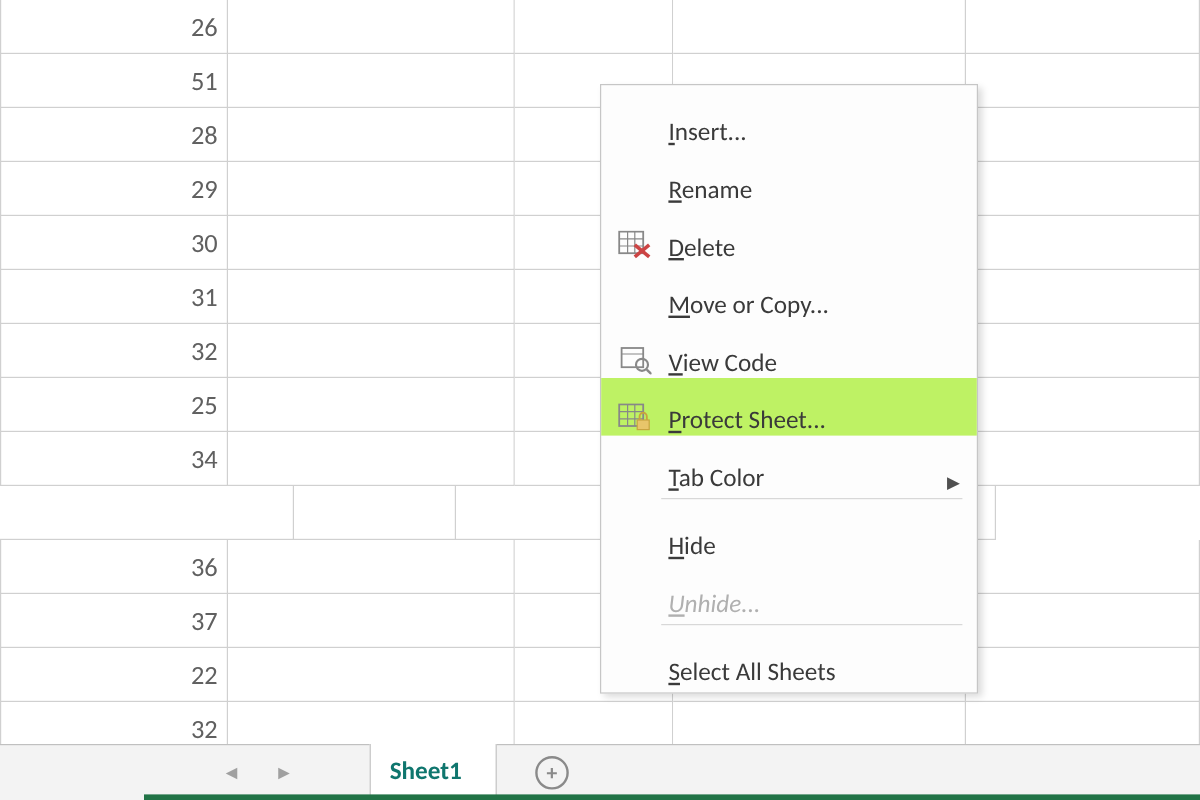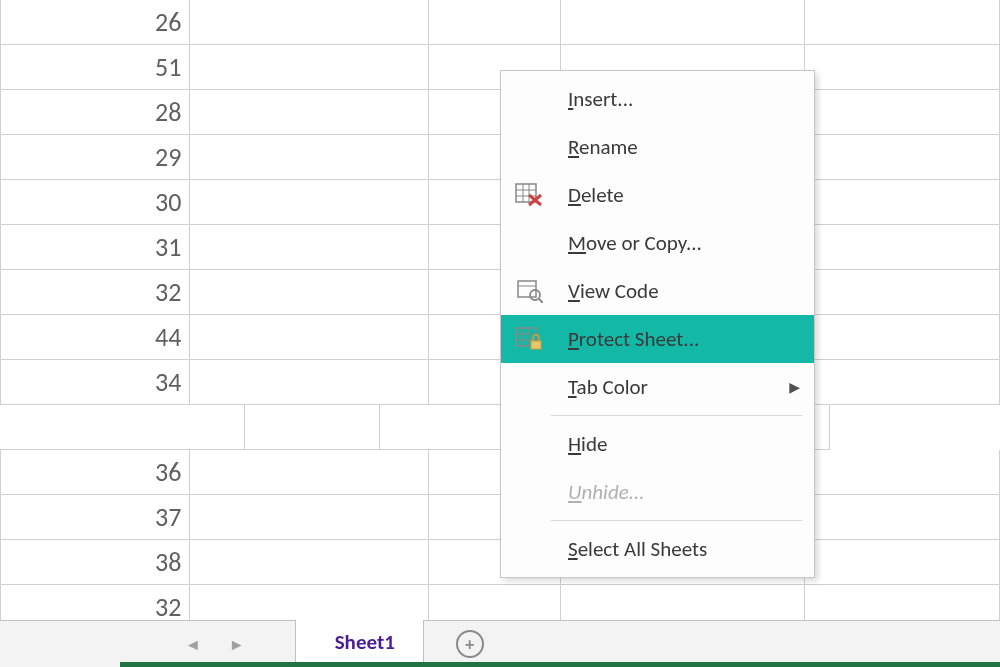--- a/index.html
+++ b/index.html
@@ -25,21 +25,21 @@
   height: 45px;
 }
 .row-header {
   width: 195px;
   border: 1px solid #d0d0d0;
   border-top: none;
   display: flex;
   align-items: center;
   justify-content: flex-end;
   padding-right: 8px;
-  font-size: 26px;
+  font-size: 22px;
   color: #606060;
   background: #fff;
 }
 .cell {
   border-right: 1px solid #d0d0d0;
   border-bottom: 1px solid #d0d0d0;
   background: #fff;
 }
 .cell.c1 { width: 245px; }
 .cell.c2 { width: 135px; }
@@ -64,29 +64,29 @@
   padding-left: 185px;
   align-items: center;
 }
 .nav-arrow {
   font-size: 16px;
   color: #a0a0a0;
   cursor: pointer;
   user-select: none;
 }
 .sheet-tab {
-  margin-left: 50px;
+  margin-left: 63px;
   background: #fff;
   border: 1px solid #c0c0c0;
   border-bottom: 3px solid #217346;
   border-top: none;
-  padding: 8px 28px 8px 39px;
+  padding: 8px 28px 8px 16px;
   font-size: 21px;
   font-weight: 600;
-  color: #4c1d95;
+  color: #0f766e;
   height: 47px;
   display: flex;
   align-items: center;
   position: relative;
   top: -1px;
 }
 .new-sheet {
   margin-left: 32px;
   width: 28px;
   height: 28px;
@@ -115,30 +115,29 @@
   left: 500px;
   top: 70px;
   width: 315px;
   background: #fdfdfd;
   border: 1px solid #c6c6c6;
   box-shadow: 3px 3px 6px rgba(0,0,0,0.15);
   padding: 4px 0;
 }
 .menu-item {
   display: flex;
-  align-items: center;
+  align-items: flex-end;
   height: 48px;
   padding: 0 14px 0 10px;
   font-size: 21px;
   color: #3a3a3a;
   cursor: pointer;
-  gap: 11px;
 }
 .menu-item.hovered {
-  background: #14b8a6;
+  background: #bef264;
 }
 .menu-item.disabled {
   color: #b0b0b0;
   cursor: default;
   font-style: italic;
 }
 .menu-icon {
   width: 36px;
   height: 30px;
   display: flex;
@@ -211,21 +210,21 @@
       <div class="cell c4"></div>
     </div>
   <div class="row">
       <div class="row-header">32</div>
       <div class="cell c1"></div>
       <div class="cell c2"></div>
       <div class="cell c3"></div>
       <div class="cell c4"></div>
     </div>
   <div class="row">
-      <div class="row-header">44</div>
+      <div class="row-header">25</div>
       <div class="cell c1"></div>
       <div class="cell c2"></div>
       <div class="cell c3"></div>
       <div class="cell c4"></div>
     </div>
   <div class="row">
       <div class="row-header">34</div>
       <div class="cell c1"></div>
       <div class="cell c2"></div>
       <div class="cell c3"></div>
@@ -245,21 +244,21 @@
       <div class="cell c4"></div>
     </div>
   <div class="row">
       <div class="row-header">37</div>
       <div class="cell c1"></div>
       <div class="cell c2"></div>
       <div class="cell c3"></div>
       <div class="cell c4"></div>
     </div>
   <div class="row">
-      <div class="row-header">38</div>
+      <div class="row-header">22</div>
       <div class="cell c1"></div>
       <div class="cell c2"></div>
       <div class="cell c3"></div>
       <div class="cell c4"></div>
     </div>
   <div class="row">
       <div class="row-header">32</div>
       <div class="cell c1"></div>
       <div class="cell c2"></div>
       <div class="cell c3"></div>

